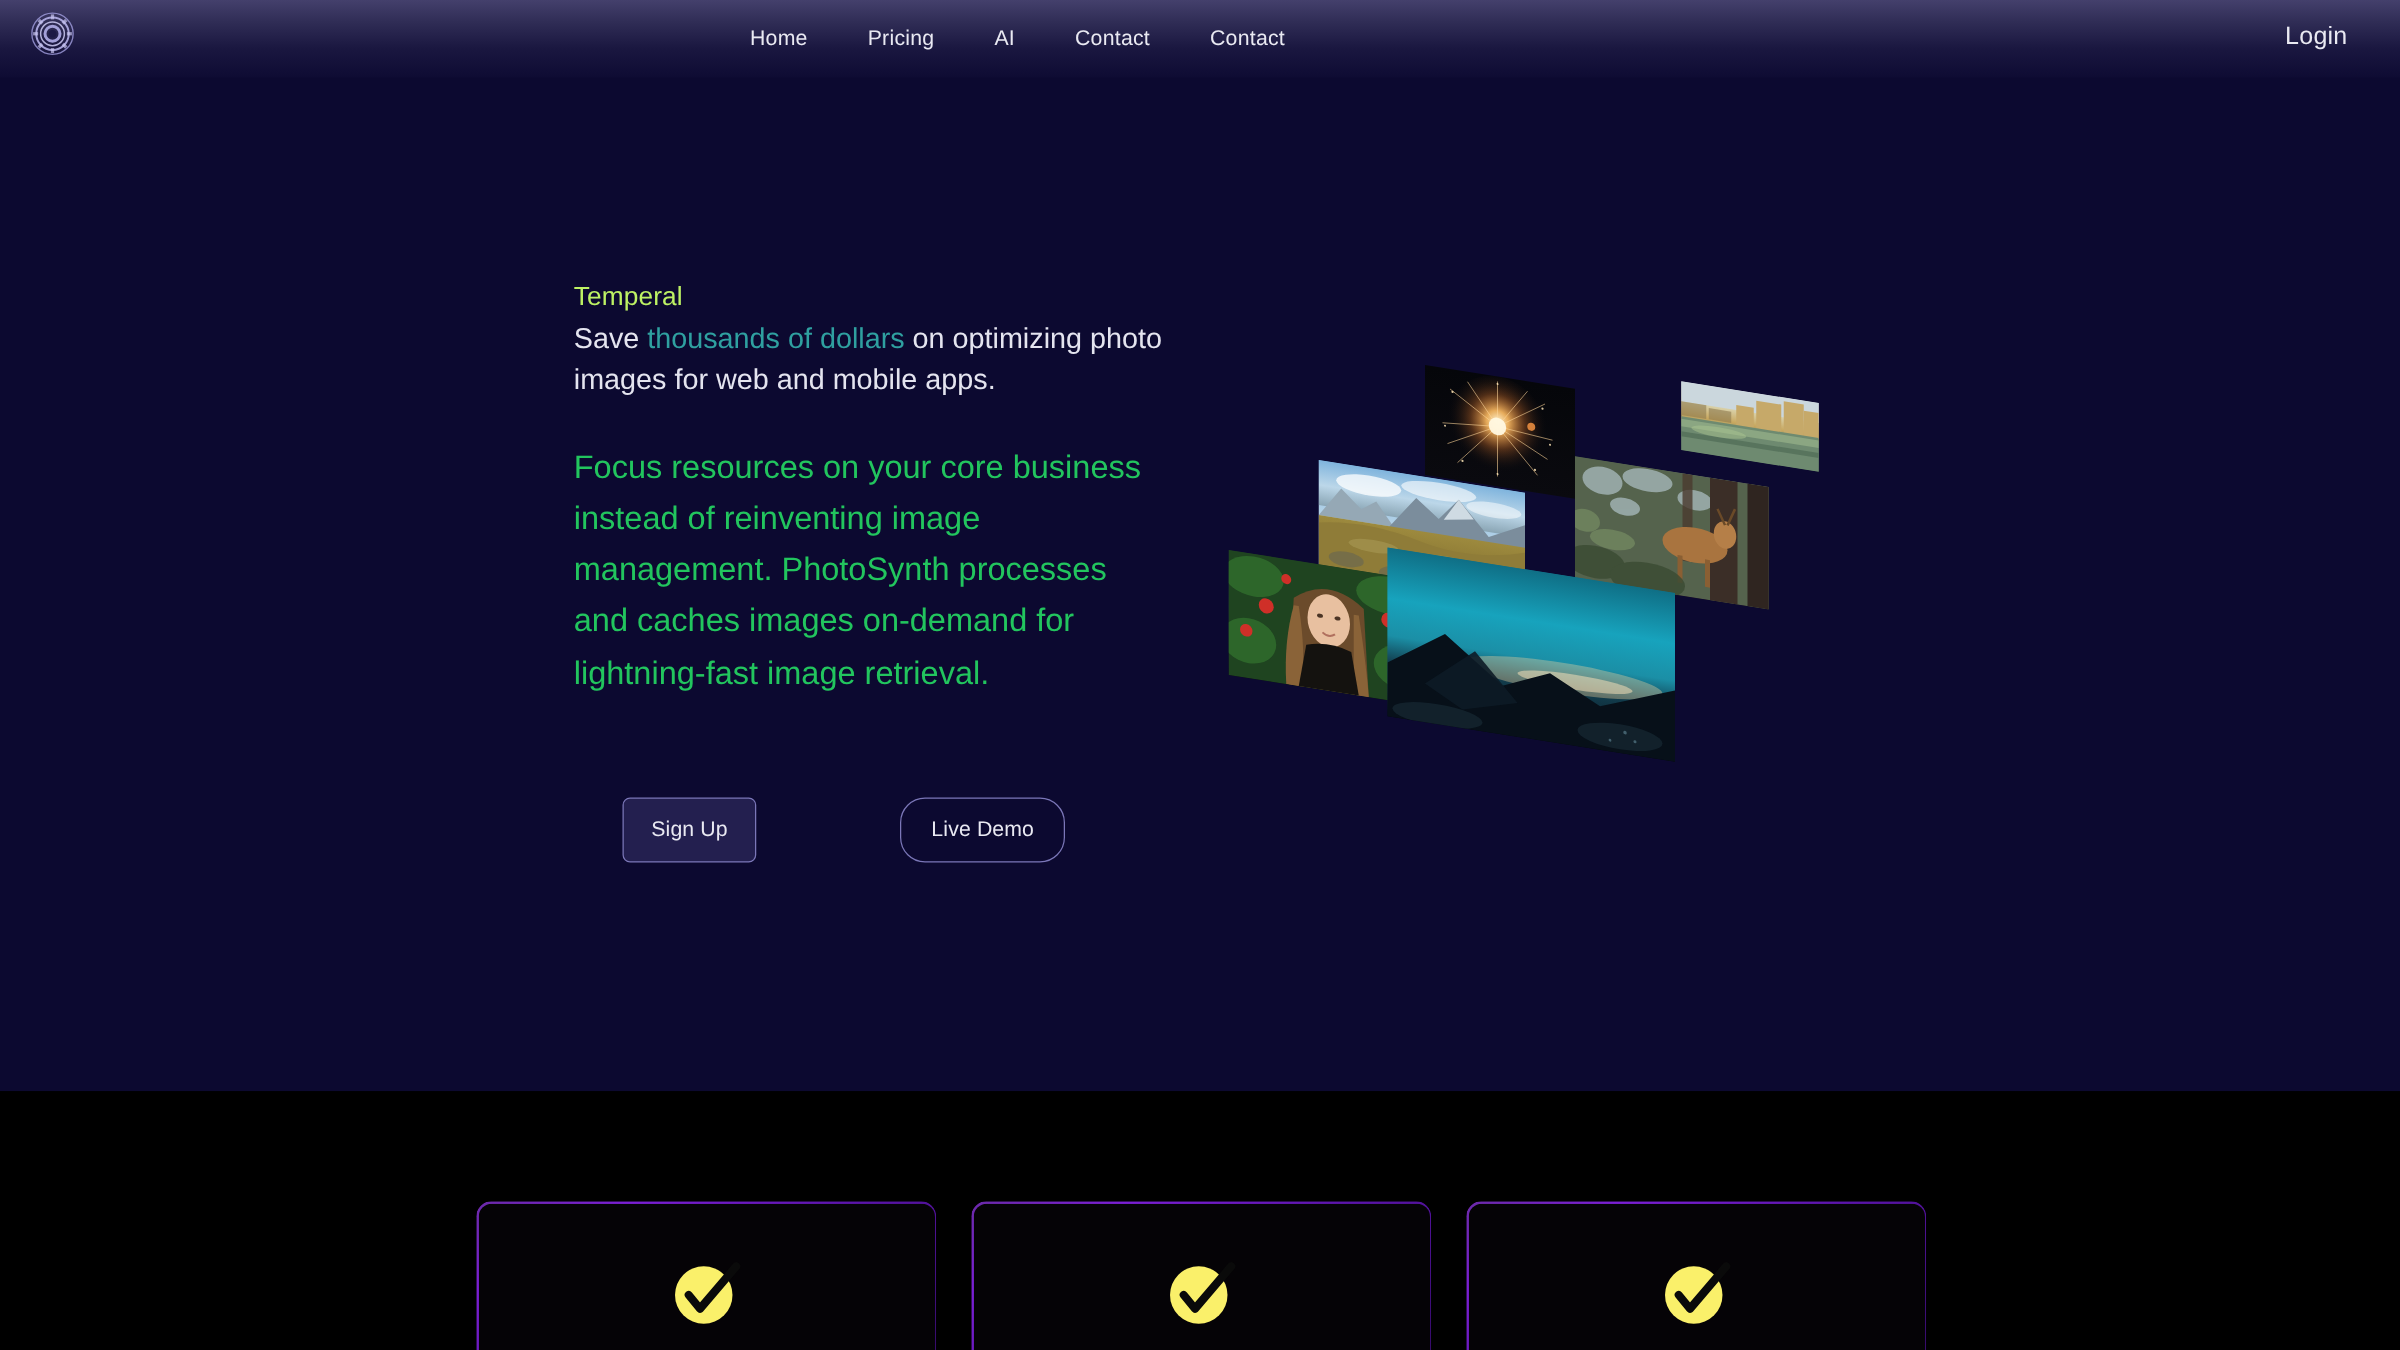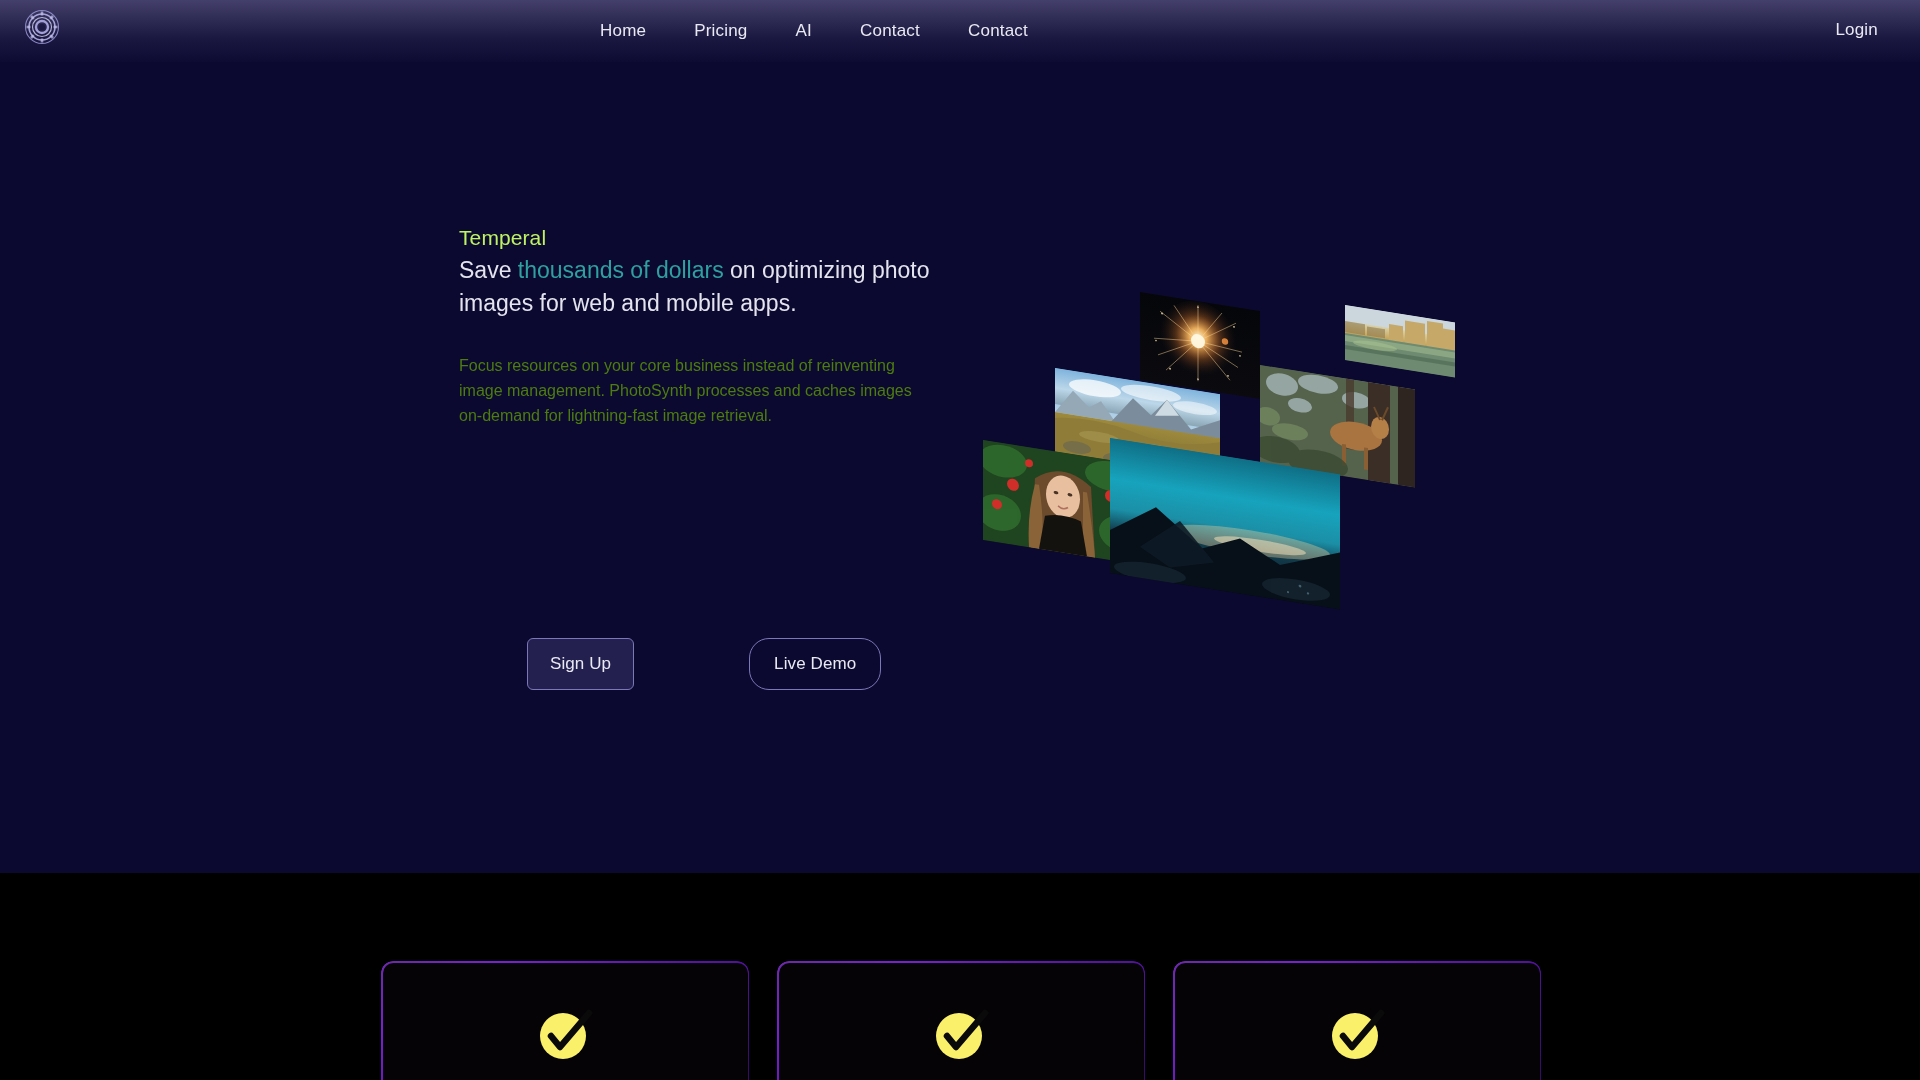--- a/index.html
+++ b/index.html
@@ -46,21 +46,21 @@
     line-height:1;
     cursor:pointer;
     text-decoration:none;
     white-space:nowrap;
     margin-top:-2px;
   }
   .nav-login {
     position:absolute; right:42px; top:50%;
     transform:translateY(-50%);
     color:#e9e9f2;
-    font-size:17px;
+    font-size:20px;
     letter-spacing:0.2px;
     cursor:pointer;
     text-decoration:none;
     margin-top:-1px;
   }
 
   
   .hero-copy {
     position:absolute;
     left:459px; top:225px;
@@ -84,31 +84,31 @@
   .hero-lead {
     color:#e4e4ef;
     font-size:23px;
     font-weight:400;
     line-height:1.42;
     margin-top:4px;
     max-width:500px;
   }
   .accent { color:#2fa0a0; }
   .hero-body {
-    color:#4d7c0f;
-    font-size:16px;
+    color:#22c55e;
+    font-size:26px;
     font-weight:400;
     line-height:1.59;
     margin-top:33px;
     max-width:470px;
   }
 
   
   .hero-buttons {
-    position:absolute; left:527px; top:638px;
+    position:absolute; left:498px; top:638px;
     display:flex; gap:115px;
   }
   .btn {
     height:52px;
     border-radius:6px;
     display:flex; align-items:center; justify-content:center;
     font-size:17px;
     color:#e9e9f2;
     cursor:pointer;
     background:transparent;

